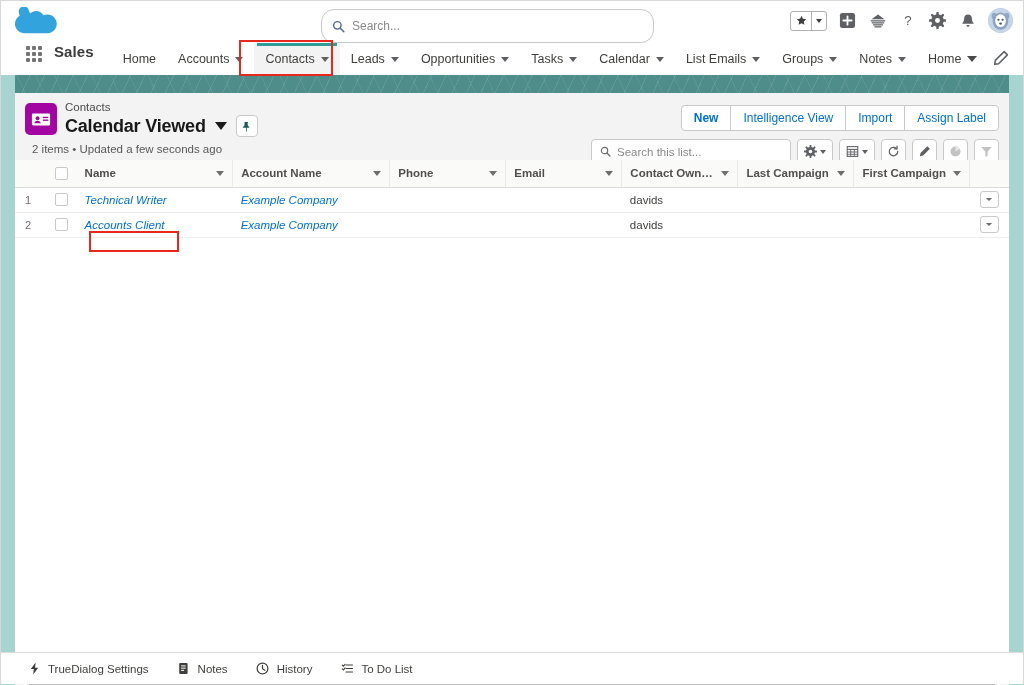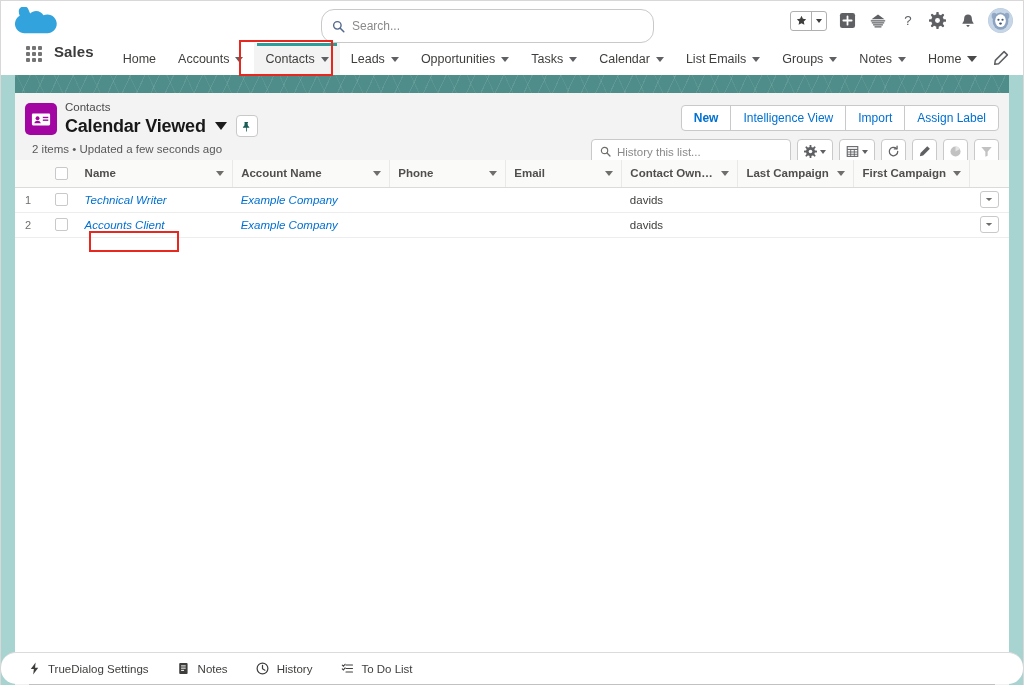--- a/index.html
+++ b/index.html
@@ -95,21 +95,21 @@
   td.num { color:#706e6b; font-size:11px; text-align:left; padding-left:10px; }
   td a { color:#0070d2; text-decoration:none;font-style:italic; }
   .chk { width:13px; height:13px; border:1px solid #c9c9c9; border-radius:2px; background:#fff; display:block; }
   .row-act { width:19px; height:17px; border:1px solid #c9c9c9; border-radius:3px; background:#fff; display:flex; align-items:center; justify-content:center; margin:0 auto; }
 
   .hscroll { position:absolute; left:0; right:0; bottom:0; height:16px; background:#f1f1f1; border-top:1px solid #e0e0e0; display:flex; align-items:center; }
   .hs-arrow { width:14px; height:16px; display:flex; align-items:center; justify-content:center; color:#6b6b6b; font-size:8px; flex:none; }
   .hs-thumb { flex:1; height:14px; background:#c1c1c1; }
 
   
-  .utilbar { position:absolute; left:0; right:0; bottom:0; height:32px; background:#fff; border-top:1px solid #dddbda; display:flex; align-items:center; padding-left:12px; gap:0;border-radius:15px; }
+  .utilbar { position:absolute; left:0; right:0; bottom:0; height:32px; background:#fff; border-top:1px solid #dddbda; display:flex; align-items:center; padding-left:12px; gap:0; }
   .util { display:flex; align-items:center; gap:7px; padding:0 14px; height:32px; font-size:11.5px; color:#3e3e3c; }
   .util .ui { width:14px; height:14px; display:flex; align-items:center; justify-content:center; color:#3e3e3c; flex:none;}
 </style>
 </head>
 <body>
 
 <div class="window">
 
   <div class="gheader">
     <div class="sf-logo">
@@ -301,21 +301,21 @@
           <button class="btn">Import</button>
           <button class="btn">Assign Label</button>
         </div>
 
         <div class="list-tools">
           <div class="list-search">
             <svg class="mag" viewBox="0 0 16 16">
               <circle cx="6.6" cy="6.6" r="4.6" fill="none" stroke="#706e6b" stroke-width="1.7"></circle>
               <line x1="10.2" y1="10.2" x2="14.5" y2="14.5" stroke="#706e6b" stroke-width="1.9" stroke-linecap="round"></line>
             </svg>
-            <span class="ph">History this list...</span>
+            <span class="ph">Search this list...</span>
           </div>
 
           <div class="tool-btn split">
             <svg viewBox="0 0 16 16" width="13" height="13">
               <circle cx="8" cy="8" r="5.6" fill="#5e6064"></circle>
                 <circle cx="8" cy="8" r="2.2" fill="#fff"></circle>
               <g stroke="#5e6064" stroke-width="2.3" stroke-linecap="round">
                 <line x1="8" y1="0.9" x2="8" y2="2.7"></line>
                   <line x1="8" y1="13.3" x2="8" y2="15.1"></line>
                 <line x1="0.9" y1="8" x2="2.7" y2="8"></line>

